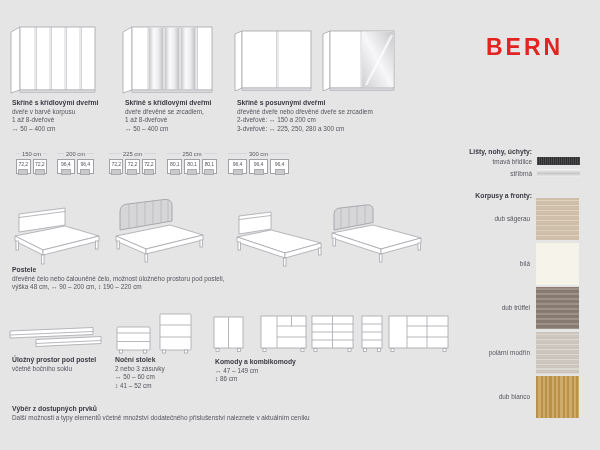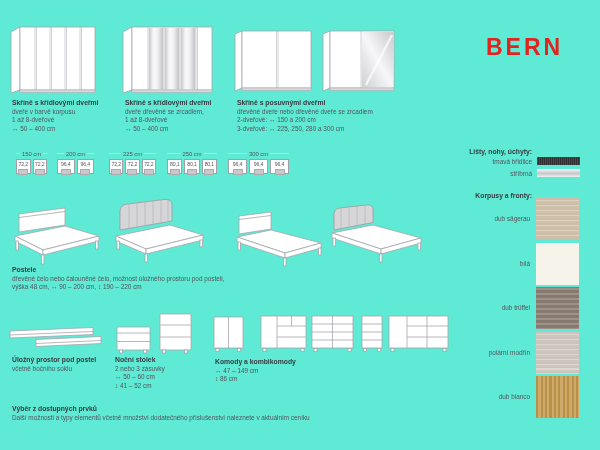--- a/index.html
+++ b/index.html
@@ -1,16 +1,16 @@
 <!DOCTYPE html>
 <html><head>
 <meta charset="utf-8">
 <style>
   html,body{margin:0;padding:0;background:#fff;}
-  #screen{position:relative;width:600px;height:450px;background:#5eead4;
+  #screen{position:relative;width:600px;height:450px;background:#e5e5e5;
     font-family:"Liberation Sans",sans-serif;overflow:hidden;color:#55555e;}
   .abs{position:absolute;}
   svg{display:block;}
 
   .title{font-size:6.8px;font-weight:700;color:#3a3a42;white-space:nowrap;margin-bottom:2px;}
   .line{font-size:6.4px;color:#55555e;line-height:1.3;white-space:nowrap;}
 
   .logo{font-size:23px;font-weight:700;letter-spacing:3px;white-space:nowrap;}
 
   

